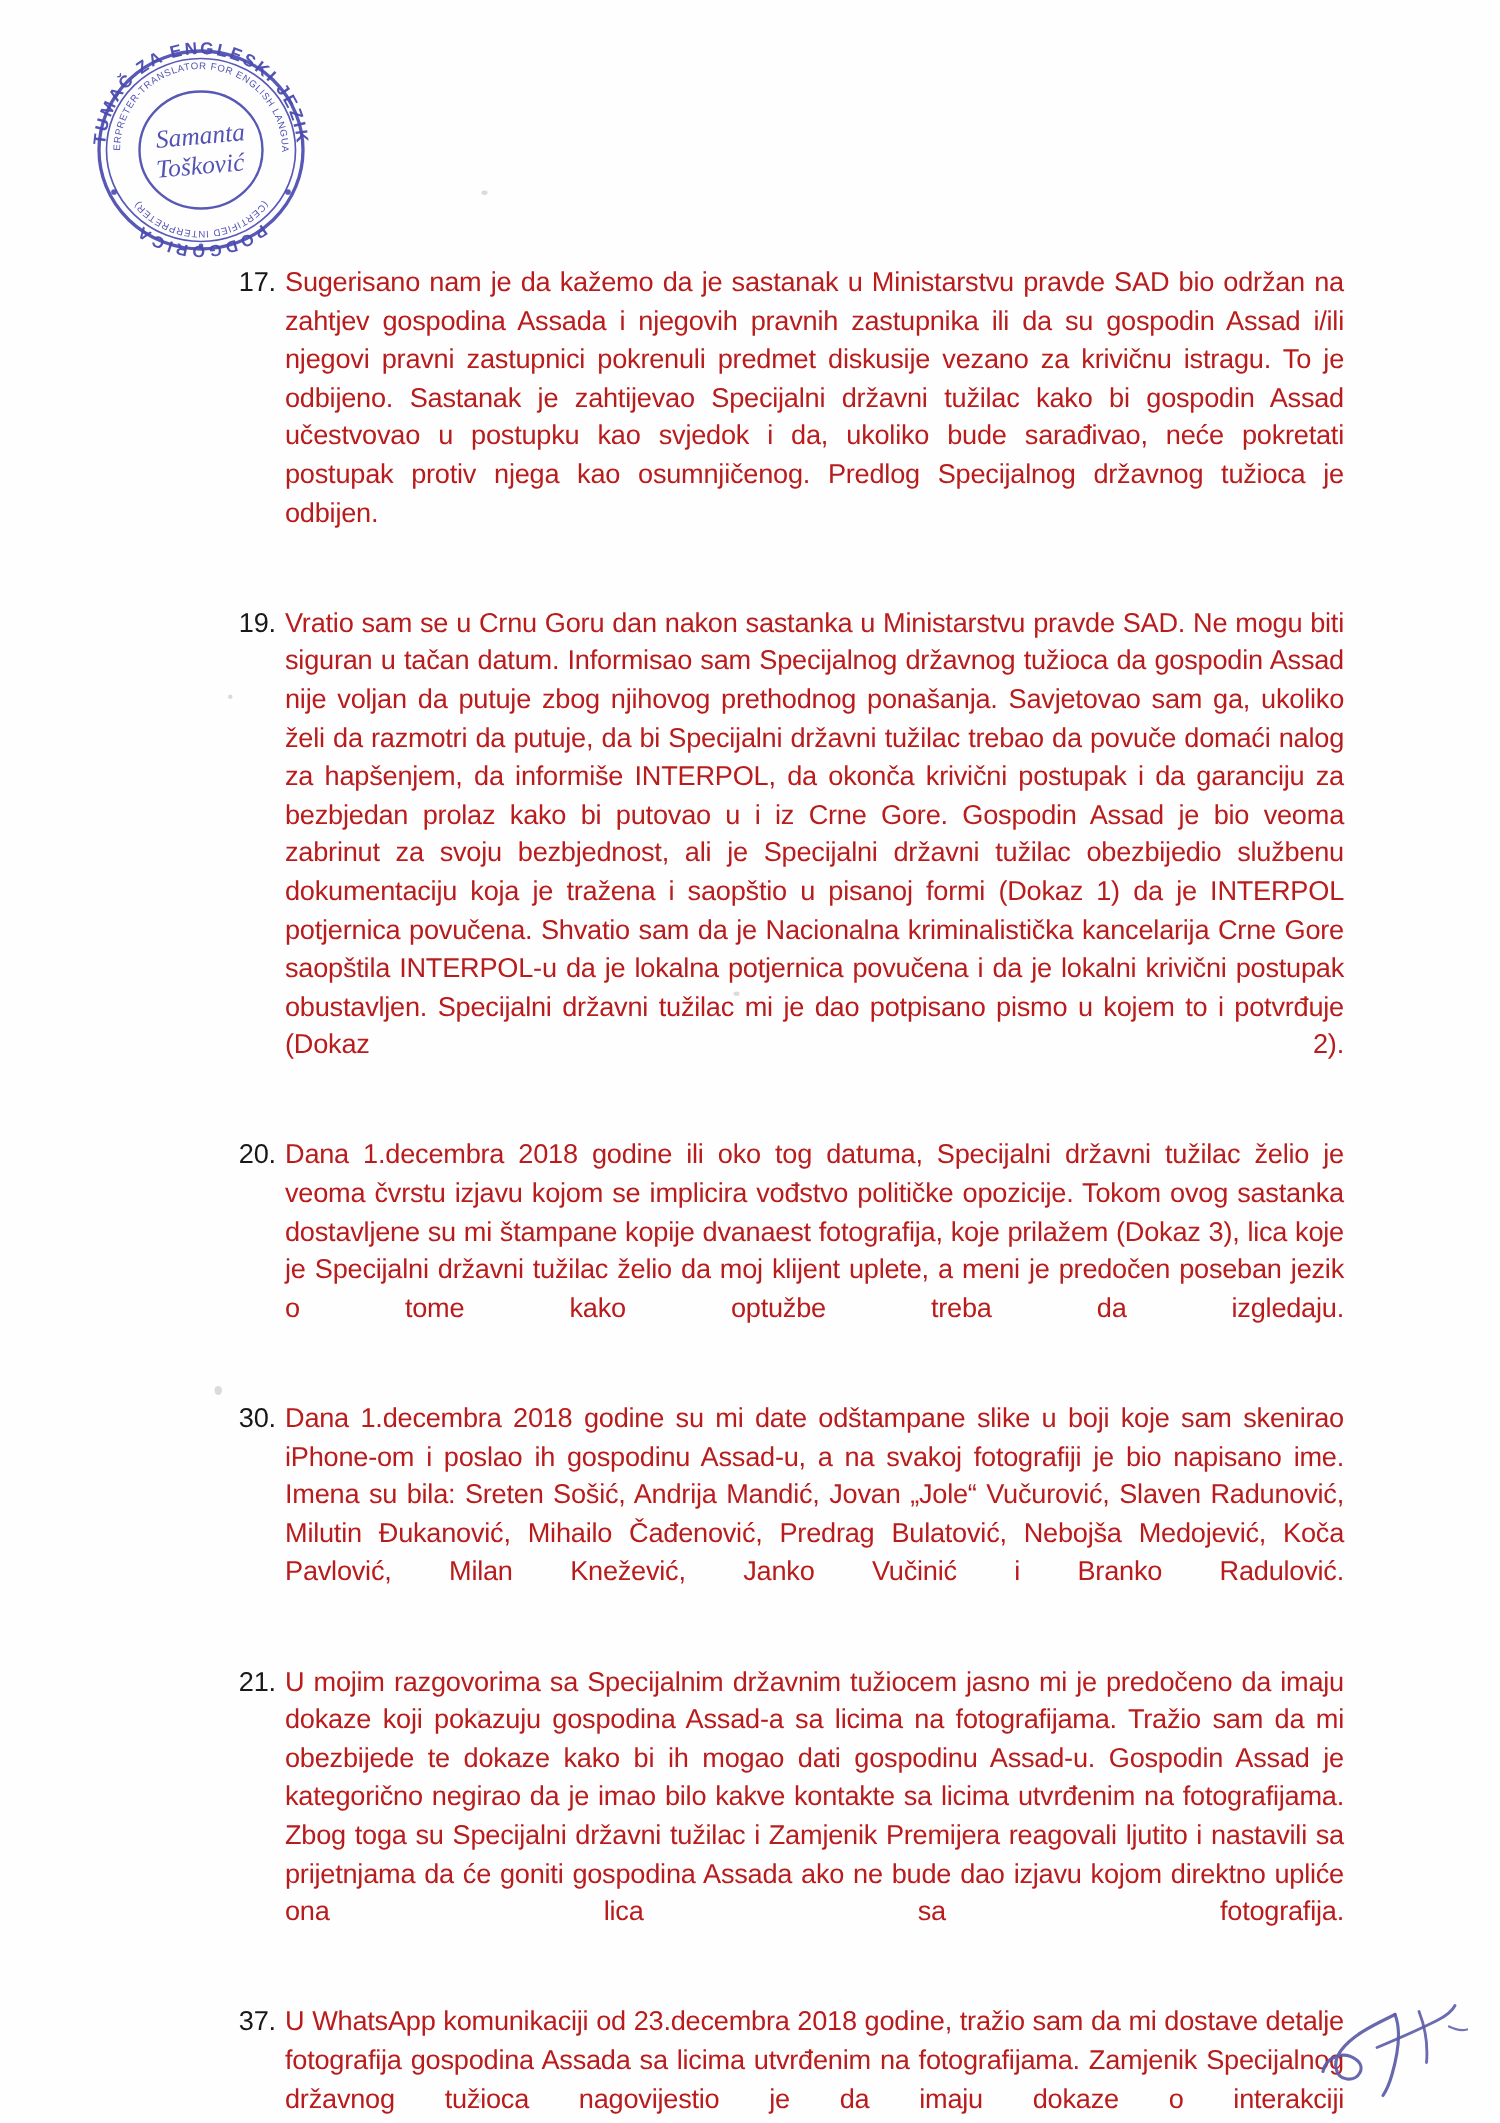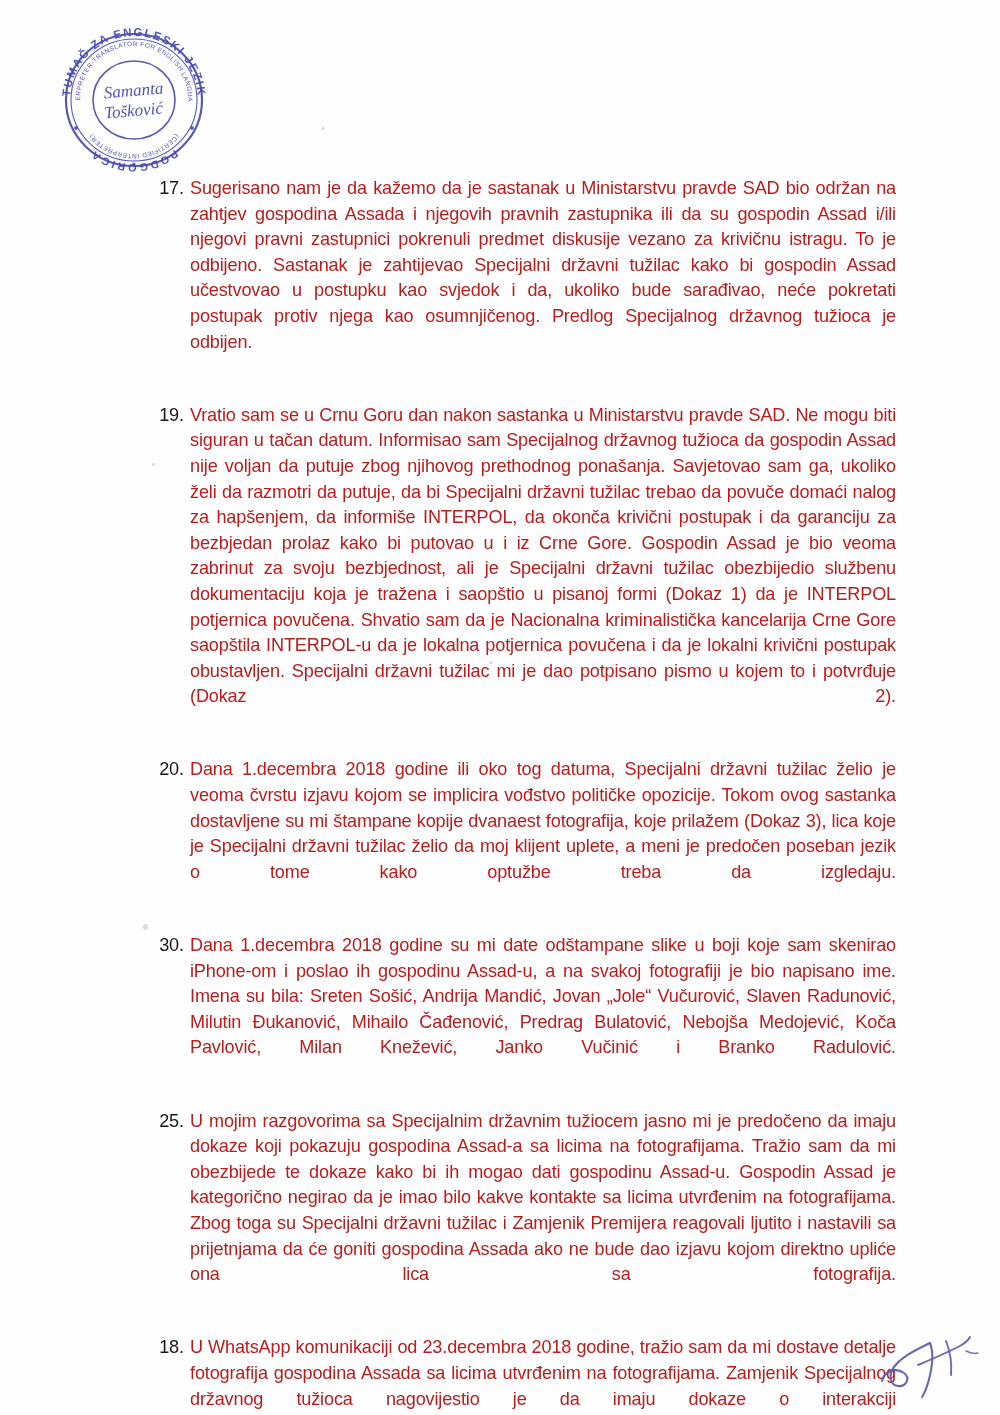--- a/index.html
+++ b/index.html
@@ -157,26 +157,26 @@
       <div class="item-num">20.</div>
       <div class="item-body">Dana 1.decembra 2018 godine ili oko tog datuma, Specijalni državni tužilac želio je veoma čvrstu izjavu kojom se implicira vođstvo političke opozicije. Tokom ovog sastanka dostavljene su mi štampane kopije dvanaest fotografija, koje prilažem (Dokaz 3), lica koje je Specijalni državni tužilac želio da moj klijent uplete, a meni je predočen poseban jezik o tome kako optužbe treba da izgledaju.</div>
     </div>
 
     <div class="item">
       <div class="item-num">30.</div>
       <div class="item-body">Dana 1.decembra 2018 godine su mi date odštampane slike u boji koje sam skenirao iPhone-om i poslao ih gospodinu Assad-u, a na svakoj fotografiji je bio napisano ime. Imena su bila: Sreten Sošić, Andrija Mandić, Jovan „Jole“ Vučurović, Slaven Radunović, Milutin Đukanović, Mihailo Čađenović, Predrag Bulatović, Nebojša Medojević, Koča Pavlović, Milan Knežević, Janko Vučinić i Branko Radulović.</div>
     </div>
 
     <div class="item">
-      <div class="item-num">25.</div>
+      <div class="item-num">21.</div>
       <div class="item-body">U mojim razgovorima sa Specijalnim državnim tužiocem jasno mi je predočeno da imaju dokaze koji pokazuju gospodina Assad-a sa licima na fotografijama. Tražio sam da mi obezbijede te dokaze kako bi ih mogao dati gospodinu Assad-u. Gospodin Assad je kategorično negirao da je imao bilo kakve kontakte sa licima utvrđenim na fotografijama. Zbog toga su Specijalni državni tužilac i Zamjenik Premijera reagovali ljutito i nastavili sa prijetnjama da će goniti gospodina Assada ako ne bude dao izjavu kojom direktno upliće ona lica sa fotografija.</div>
     </div>
 
     <div class="item">
-      <div class="item-num">18.</div>
+      <div class="item-num">37.</div>
       <div class="item-body">U WhatsApp komunikaciji od 23.decembra 2018 godine, tražio sam da mi dostave detalje fotografija gospodina Assada sa licima utvrđenim na fotografijama. Zamjenik Specijalnog državnog tužioca nagovijestio je da imaju dokaze o interakciji</div>
     </div>
 
   </div>
 
   <div class="signature">
     <svg viewBox="0 0 118 78" xmlns="http://www.w3.org/2000/svg">
       <g fill="none" stroke="#5b5ba8" stroke-linecap="round" stroke-linejoin="round">
         <path d="M8,52 C10,42 22,38 30,44 C37,49 32,58 24,57 C16,56 14,46 20,38 C28,27 44,20 56,14" stroke-width="2.1" opacity="0.92"></path>
         <path d="M56,14 C60,24 58,40 54,54 C52,61 50,65 48,68" stroke-width="2.1" opacity="0.92"></path>

